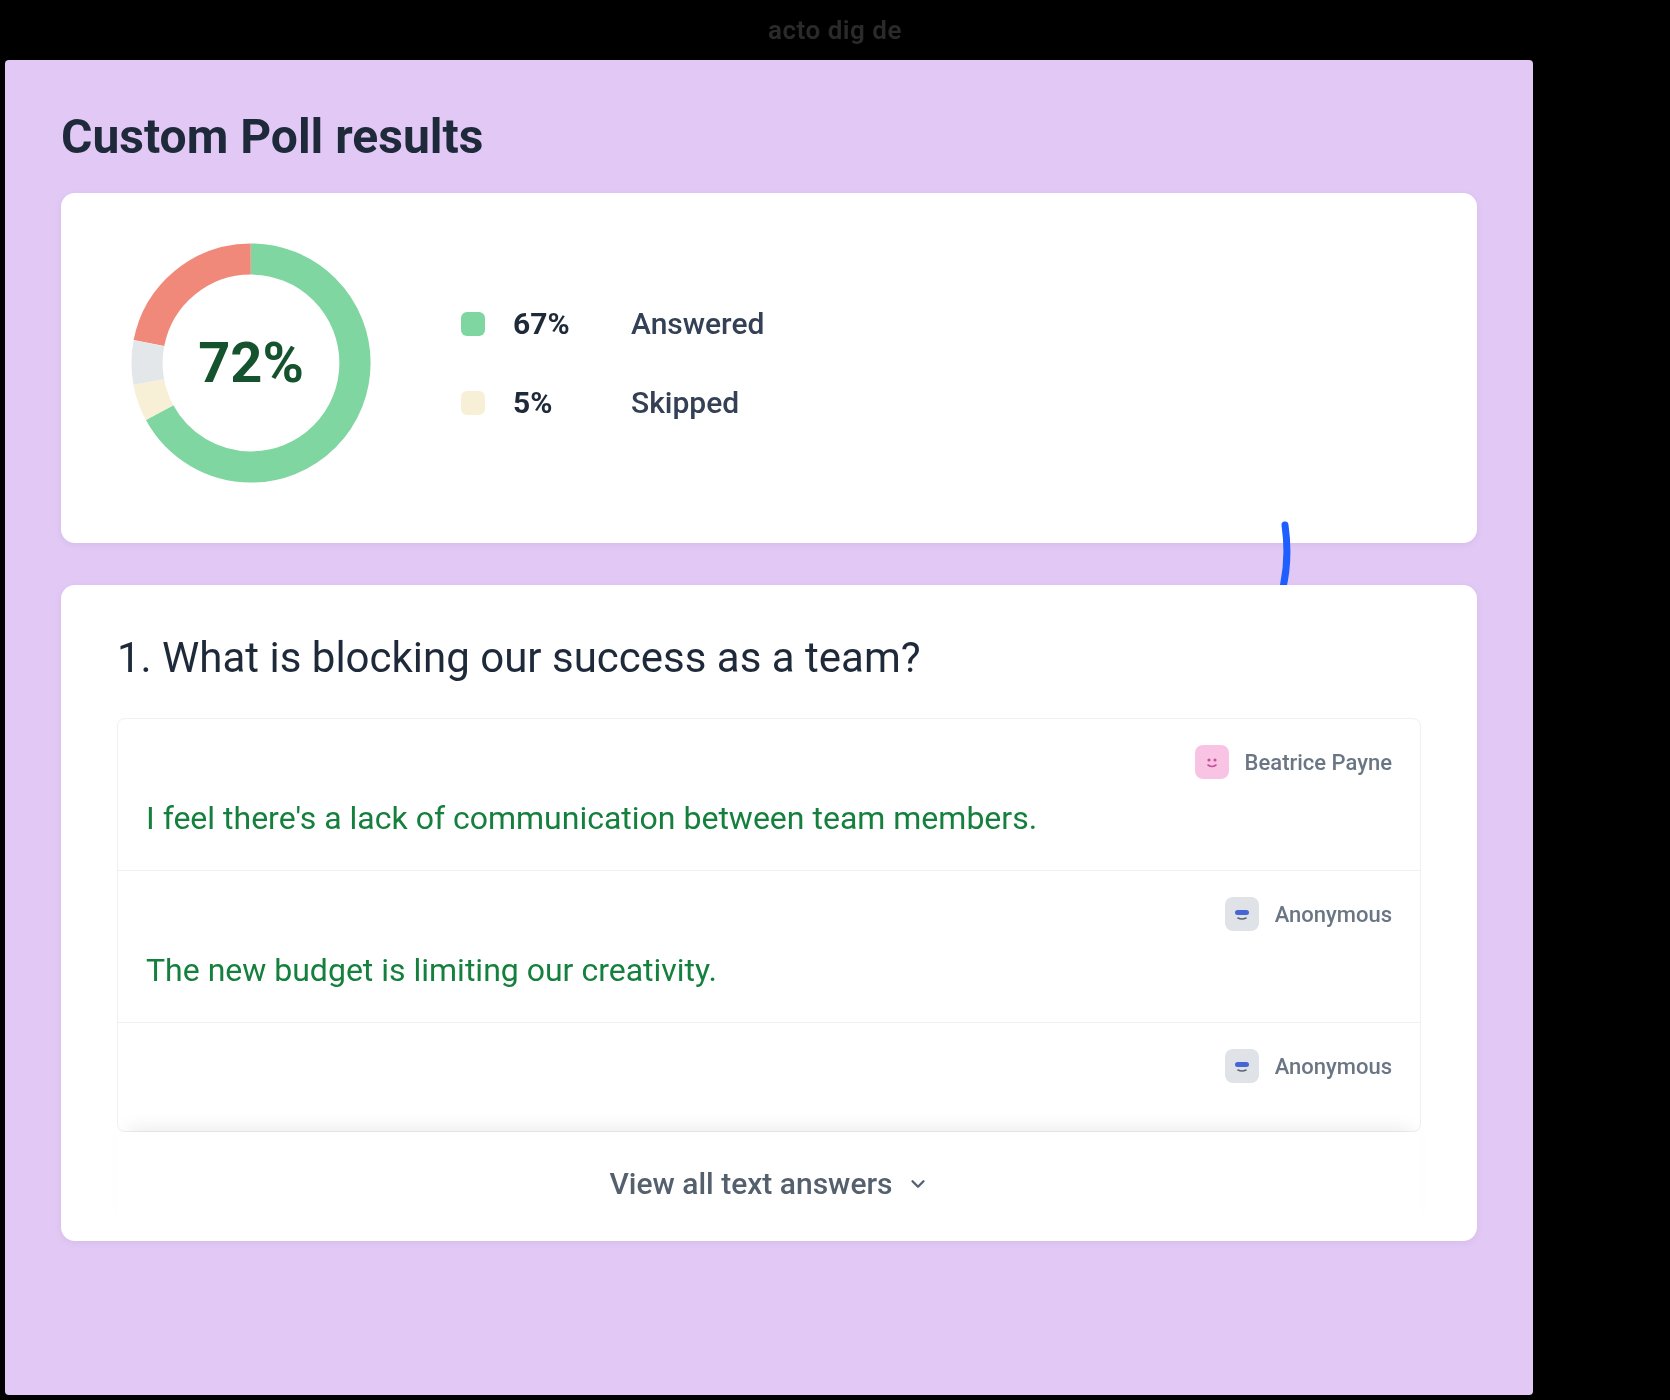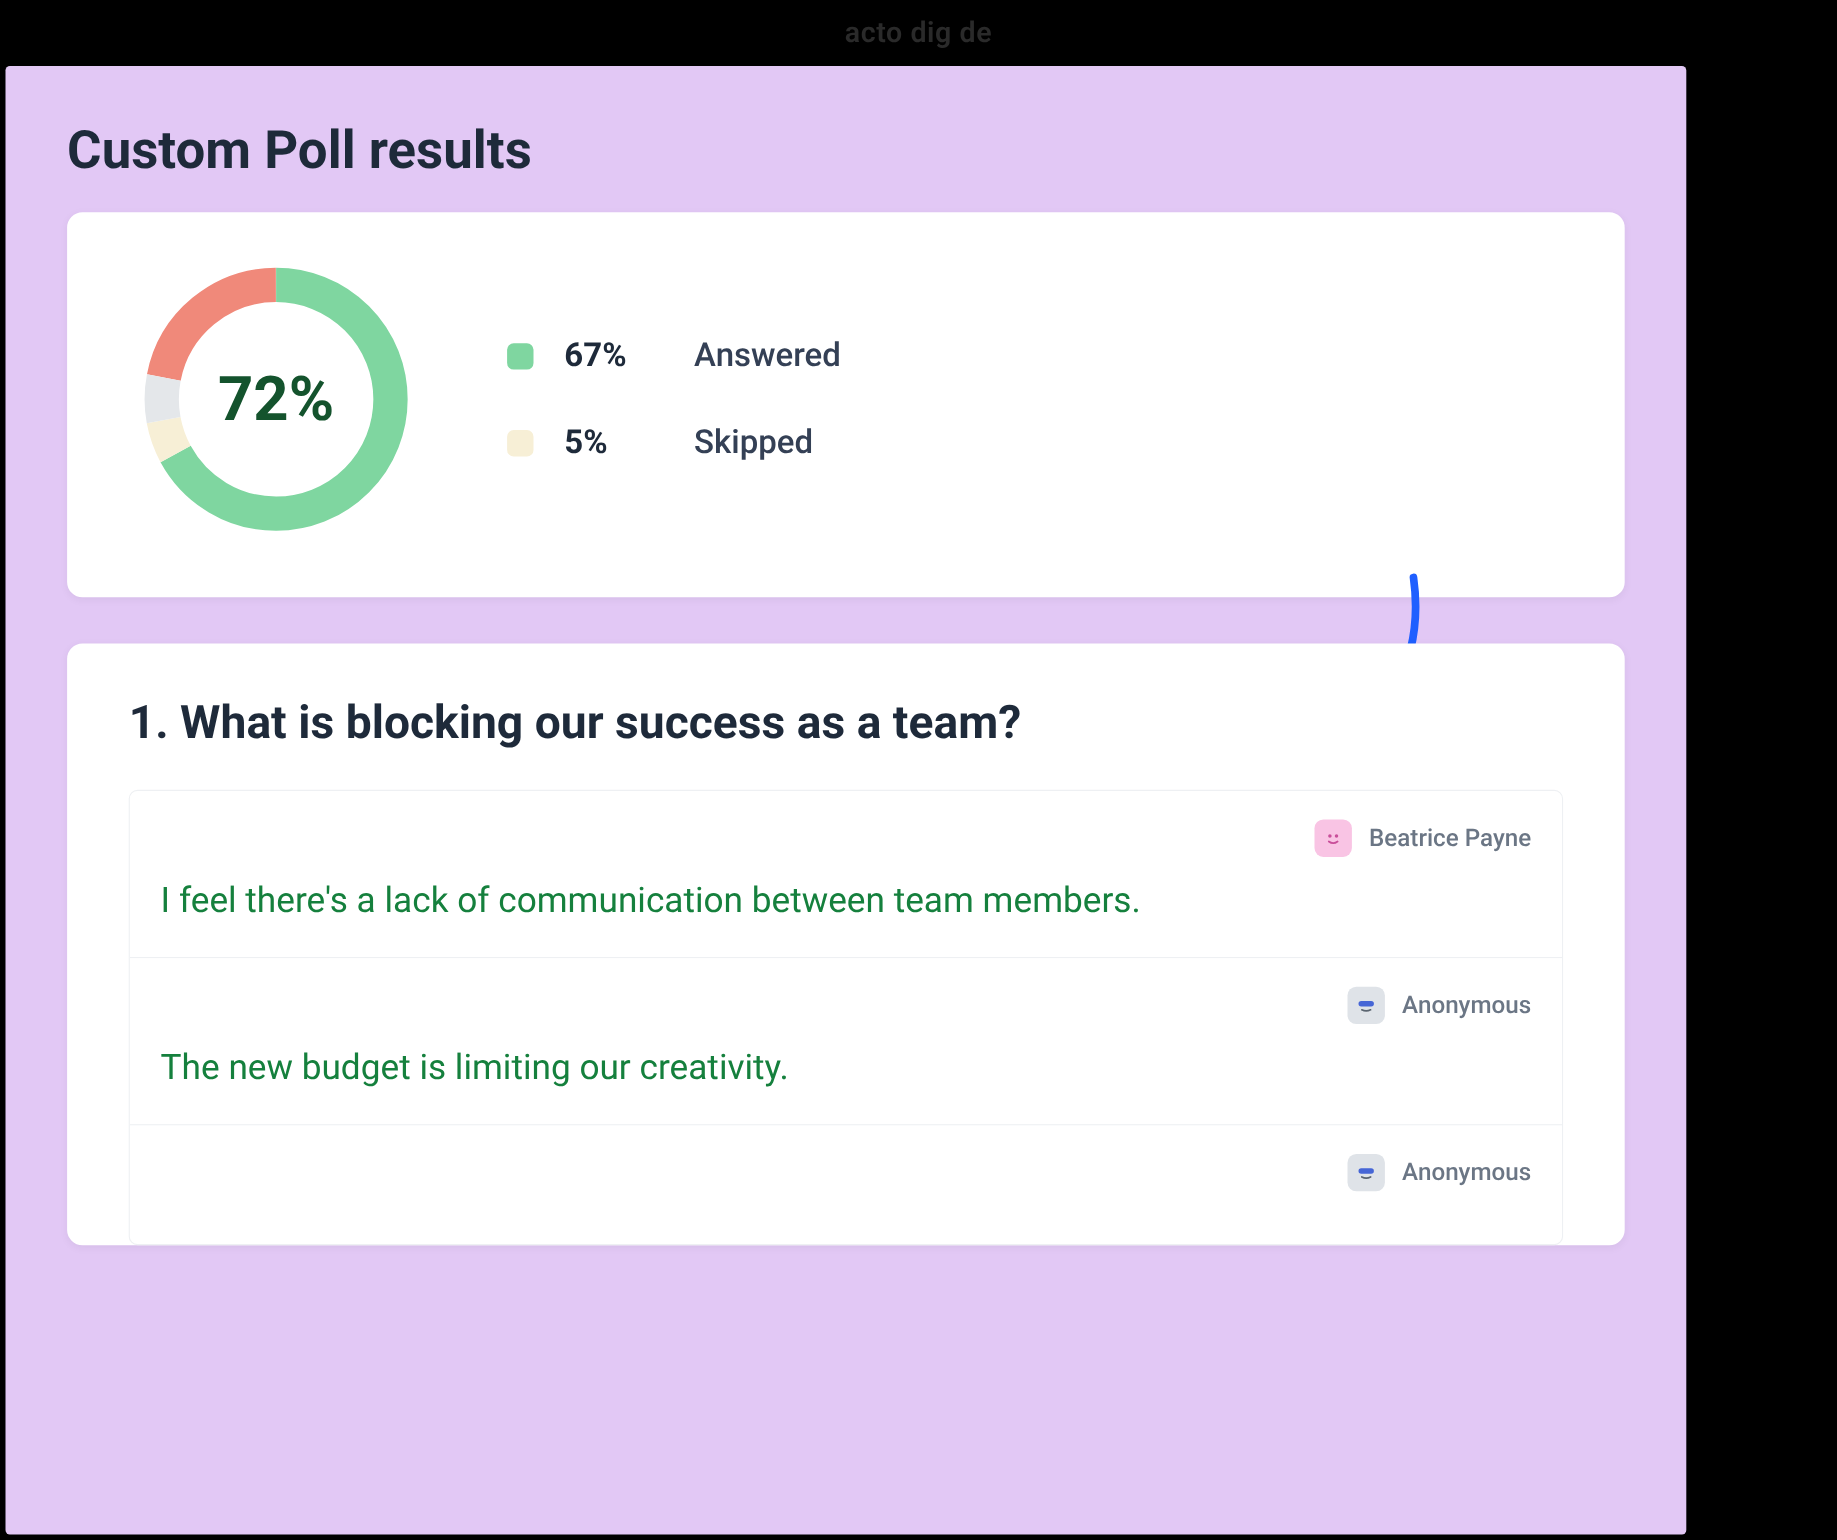--- a/index.html
+++ b/index.html
@@ -76,21 +76,21 @@
   }
   .legend-label {
     font-size: 30px; color: #344055; font-weight: 500;
   }
   .question-card {
     padding: 48px 56px 0 56px;
     position: relative;
   }
   .question-title {
     font-size: 42px;
-    font-weight: 700;
+    font-weight: 400;
     color: #1e2a3a;
     margin-bottom: 36px;
   }
   .answers {
     border: 1px solid #eef0f3;
     border-radius: 8px;
     overflow: hidden;
   }
   .answer-row {
     padding: 26px 28px 30px 28px;
@@ -216,15 +216,23 @@
                 <rect x="3" y="6" width="14" height="5" rx="2.5" fill="#4666d6"></rect>
                 <path d="M6 14 Q10 16 14 14" stroke="#5b6570" stroke-width="1.6" fill="none" stroke-linecap="round"></path>
               </svg>
           </span>
           <span class="answer-author">Anonymous</span>
         </div>
       </div>
 
     </div>
 
+    <div class="view-all">
+      <span>View all text answers</span>
+      <span class="chev">
+        <svg width="22" height="22" viewBox="0 0 24 24">
+            <path d="M6 9l6 6 6-6" fill="none" stroke="#55606e" stroke-width="2.5" stroke-linecap="round" stroke-linejoin="round"></path>
+          </svg>
+      </span>
+    </div>
   </div>
 
 </div>
 
 </body></html>

